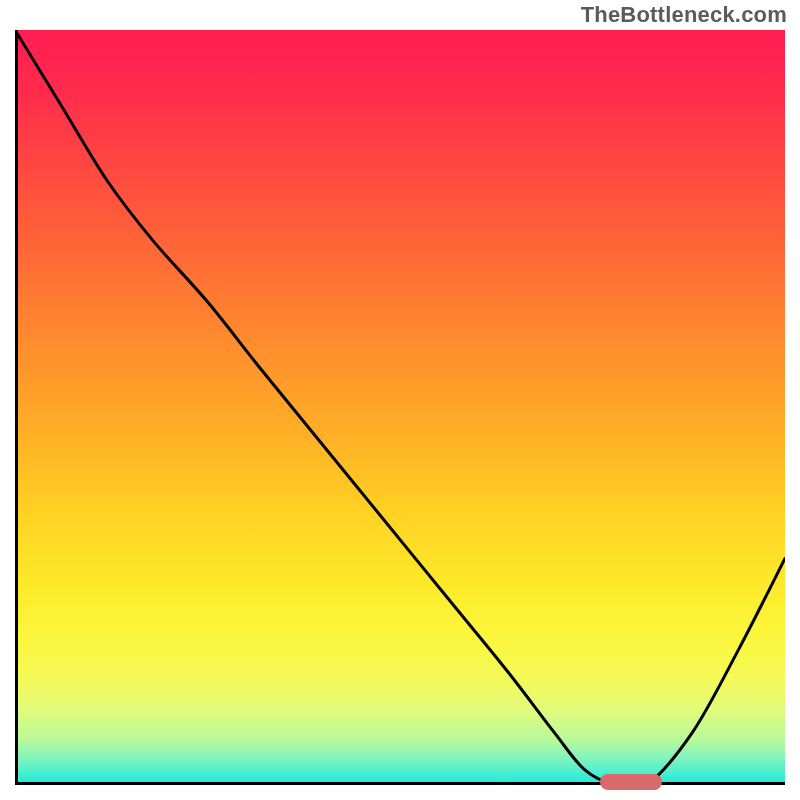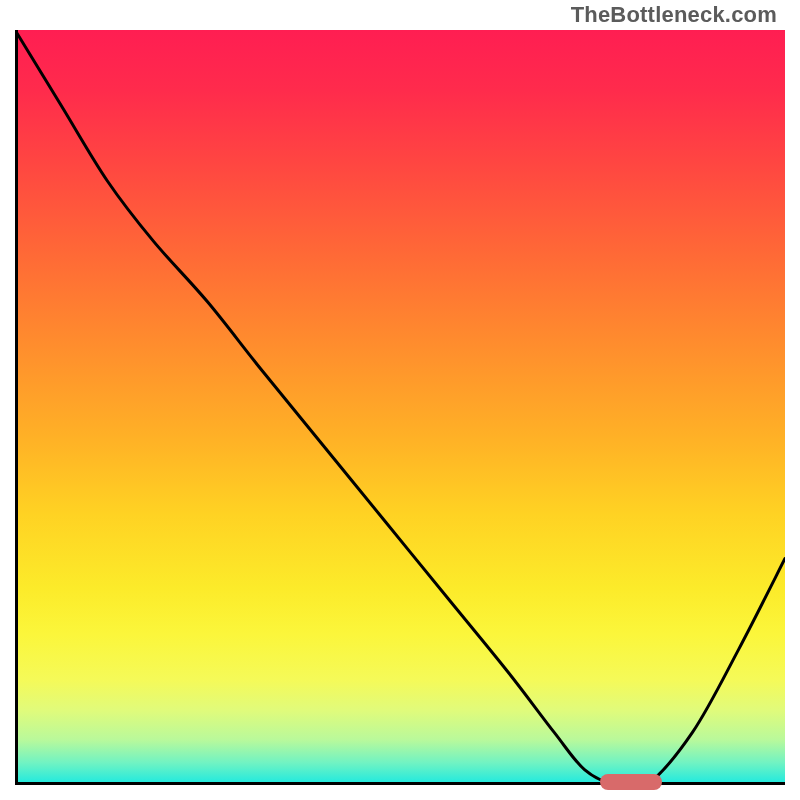--- a/index.html
+++ b/index.html
@@ -11,21 +11,21 @@
     font-family: Arial, Helvetica, sans-serif;
   }
   .container {
     position: relative;
     width: 800px;
     height: 800px;
   }
   .watermark {
     position: absolute;
     top: 2px;
-    right: 23px;
+    right: 13px;
     font-size: 22px;
     font-weight: 600;
     color: #5b5b5b;
     letter-spacing: 0.2px;
   }
   .plot {
     position: absolute;
     left: 15px;
     top: 30px;
     width: 770px;

